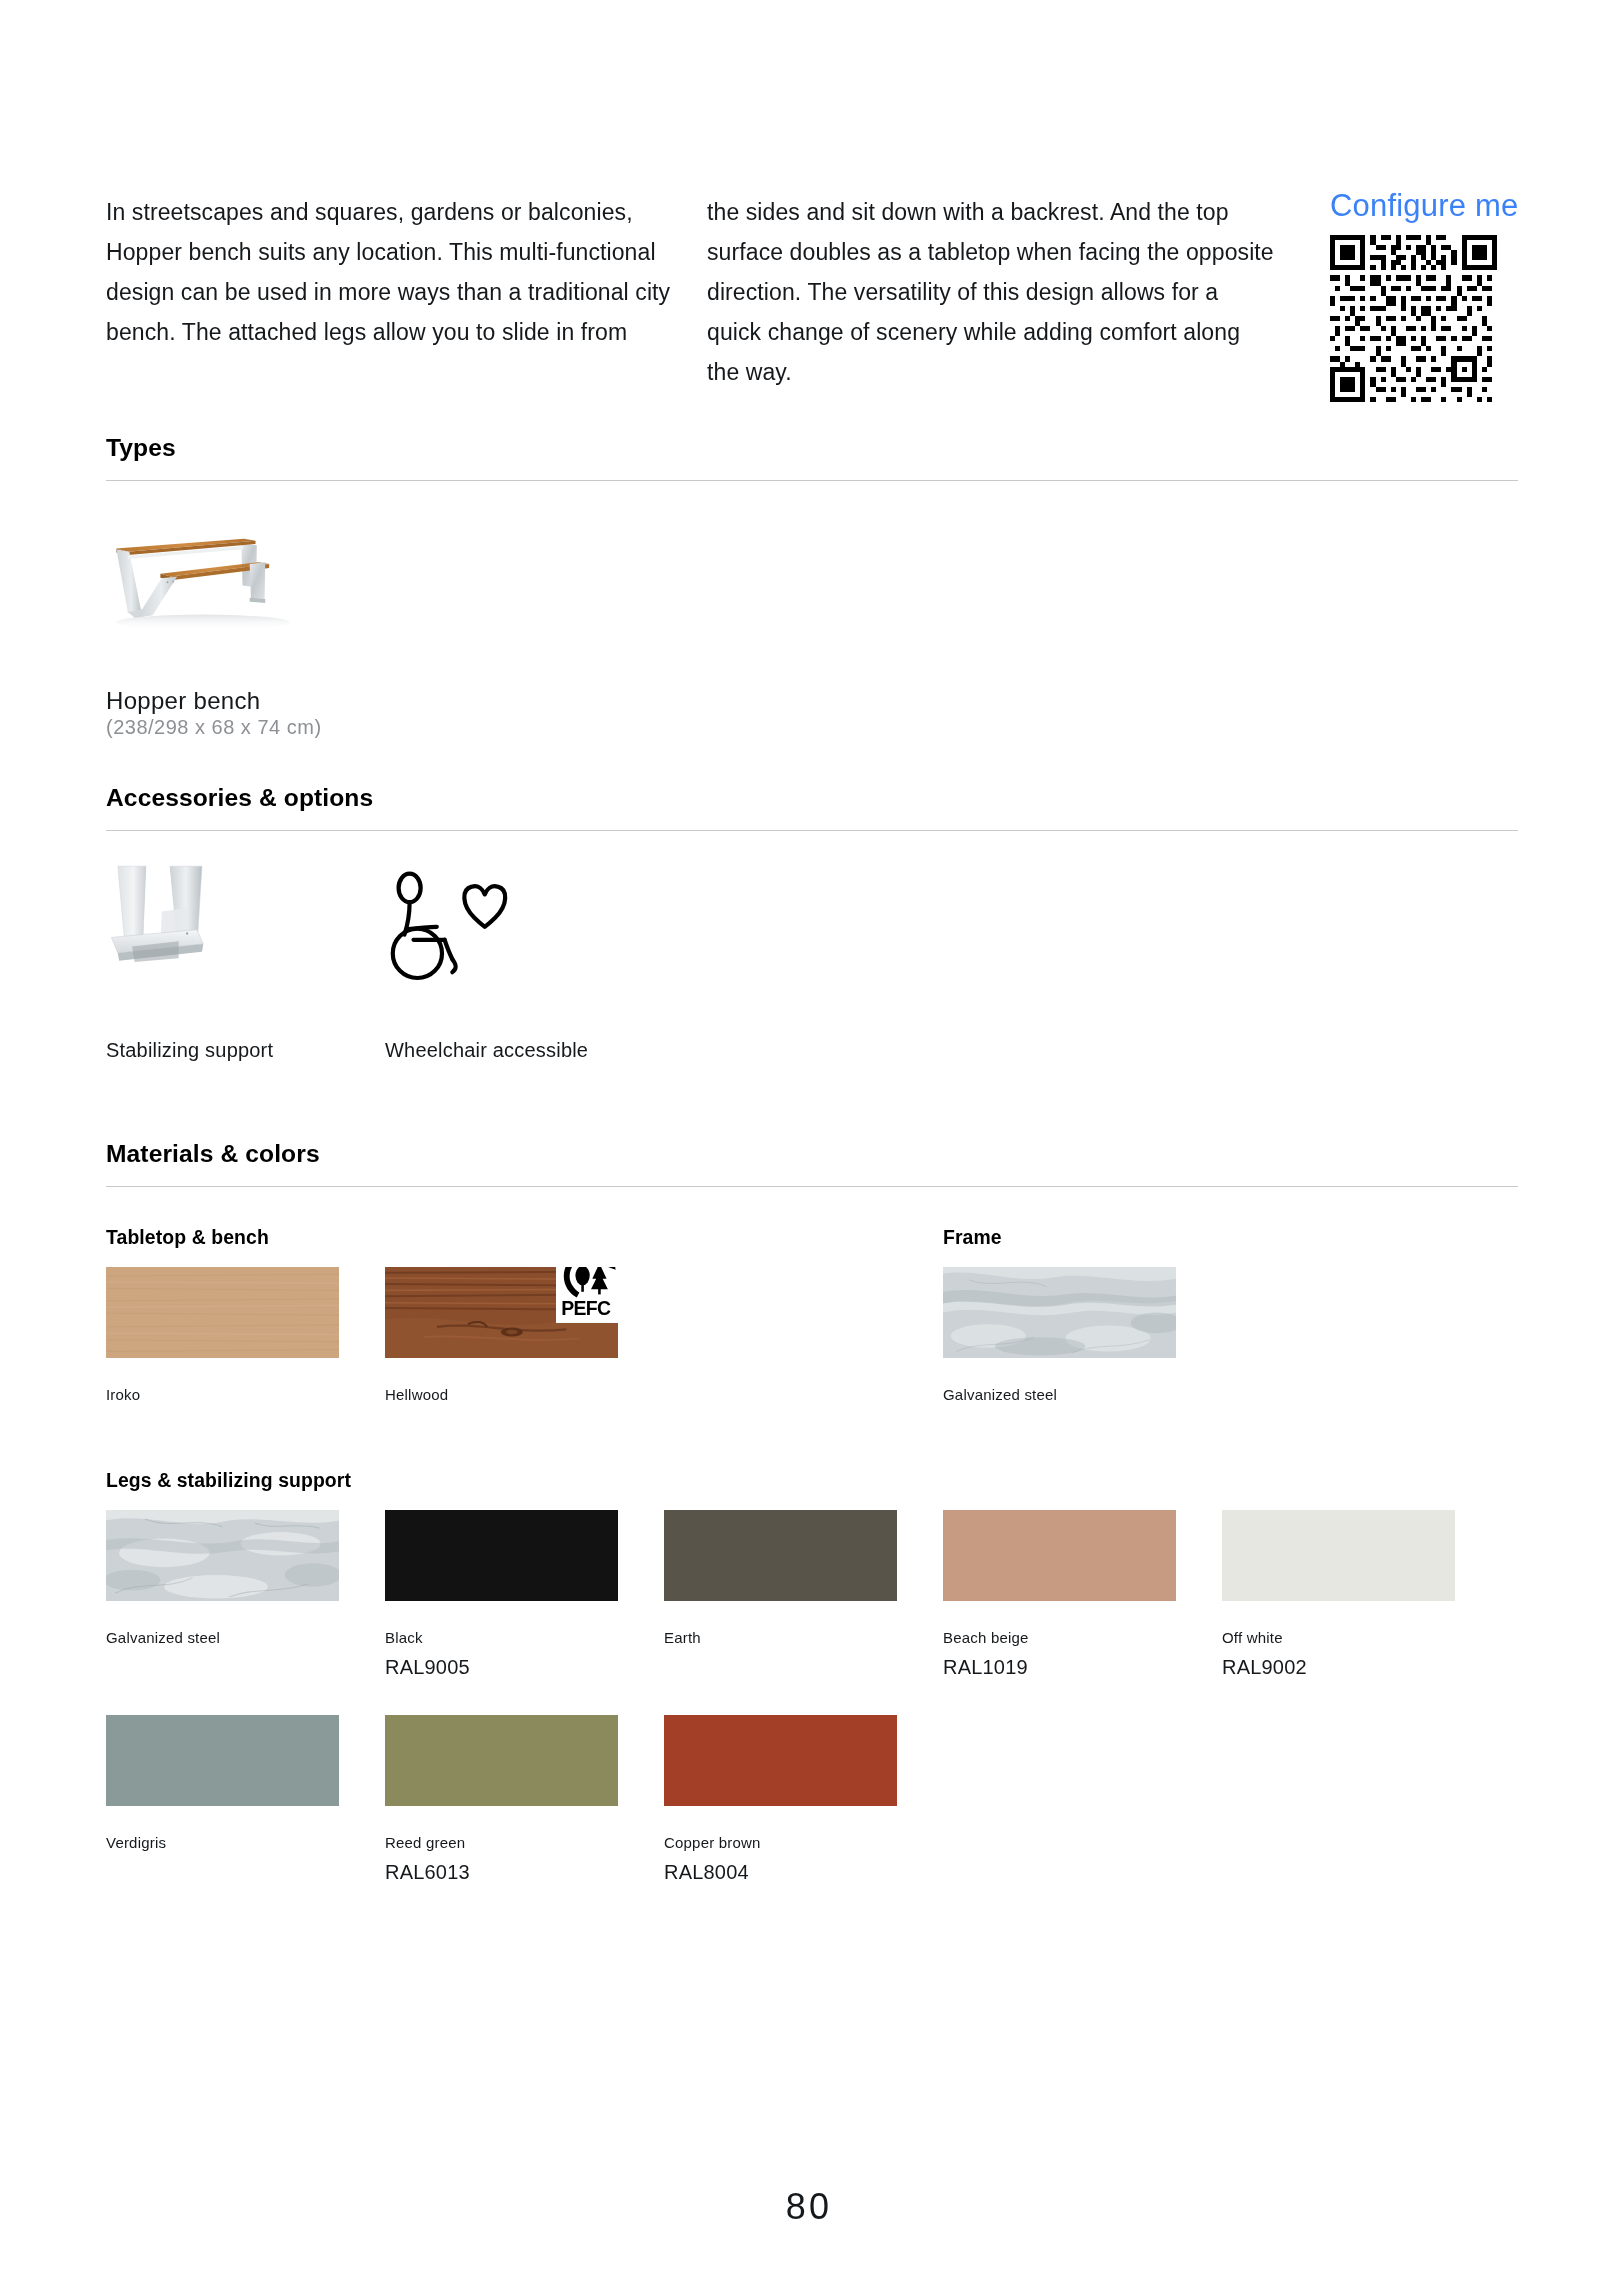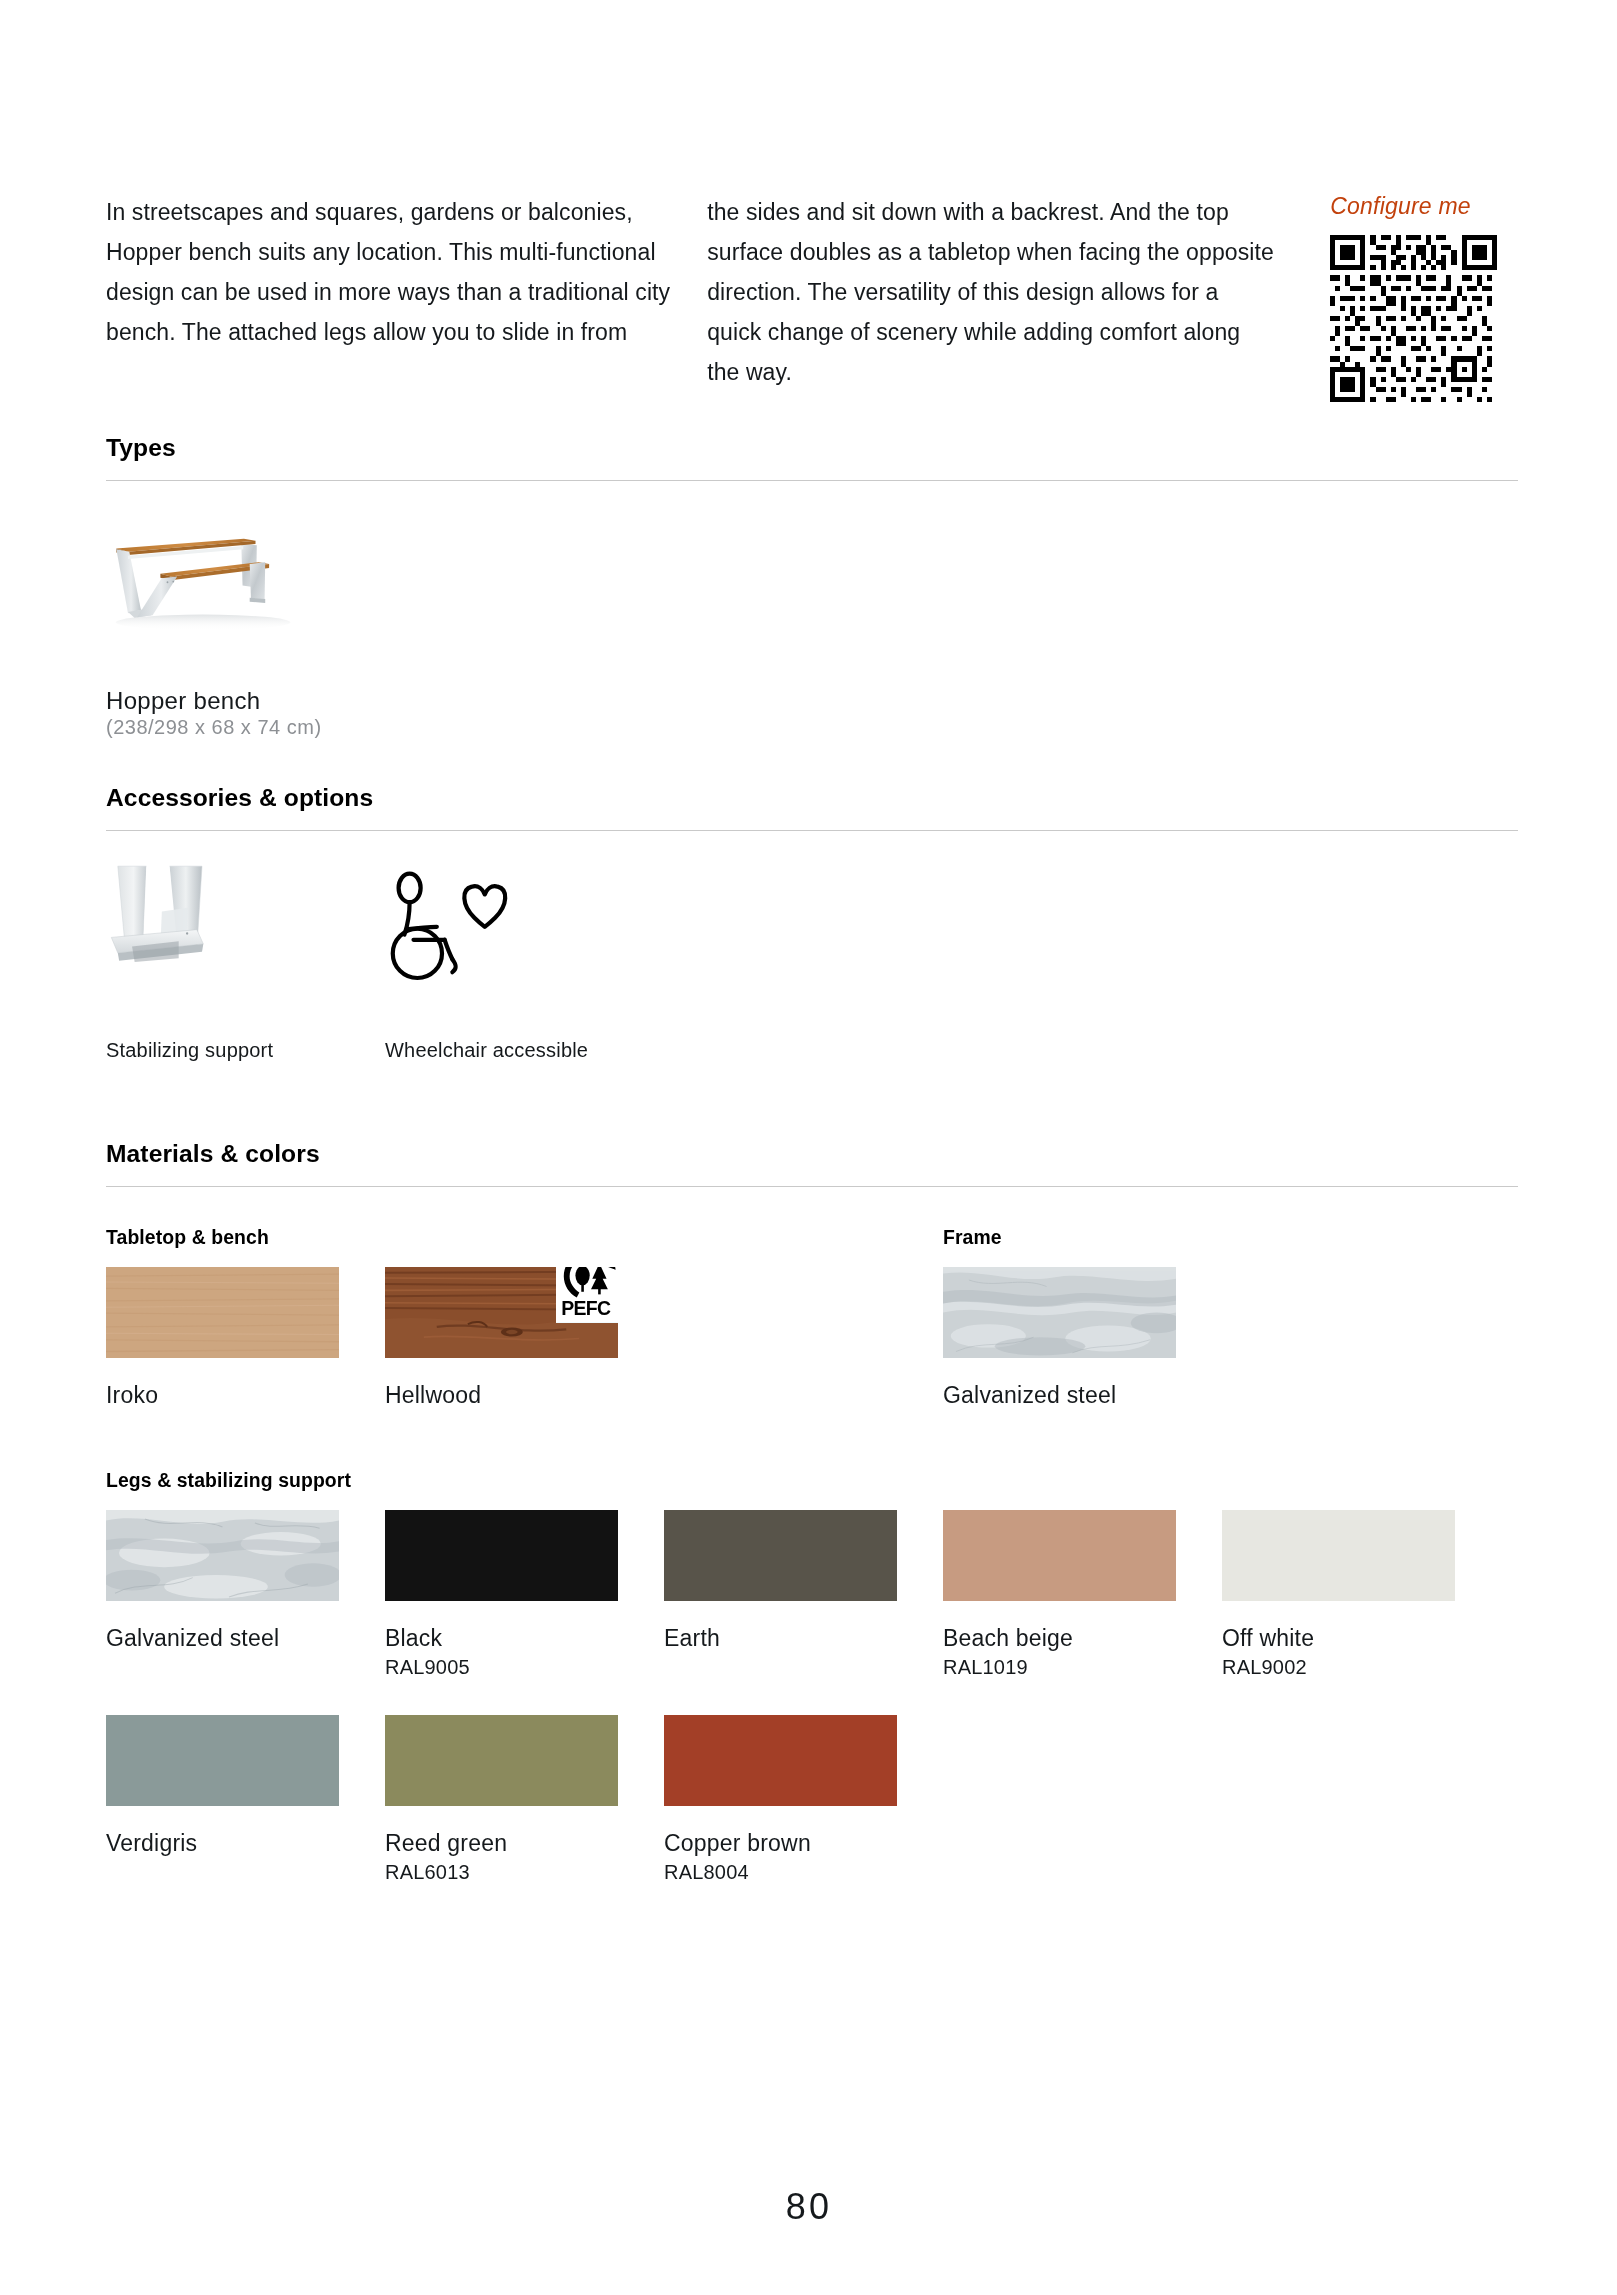--- a/index.html
+++ b/index.html
@@ -54,26 +54,25 @@
     color: #15191c;
   }
   .intro-col.second { margin-left: 32px; }
 
   .configure-block {
     margin-left: 54px;
     width: 188px;
     text-align: left;
   }
   .configure-label {
-    font-size: 23px;
+    font-size: 31px;
     line-height: 28.5px;
-    color: #c2410c;
+    color: #3b82f6;
     white-space: nowrap;
     letter-spacing: 0.2px;
-    font-style: italic;
   }
   .qr {
     margin-top: 14.2px;
     width: 167px;
     height: 167px;
     background-color: #ffffff;
     position: relative;
   }
   .qr svg { display: block; width: 167px; height: 167px; }
 
@@ -174,21 +173,21 @@
   .swatch-cell { width: 279px; position: relative; }
 
   .swatch {
     width: 233px;
     height: 91px;
     position: relative;
     overflow: hidden;
   }
   .swatch-label {
     margin-top: 23px;
-    font-size: 23px;
+    font-size: 15px;
     line-height: 28.5px;
     color: #15191c;
     letter-spacing: 0.2px;
     white-space: nowrap;
   }
   .swatch-ral {
     font-size: 20px;
     line-height: 28.5px;
     color: #15191c;
     letter-spacing: 0.2px;

